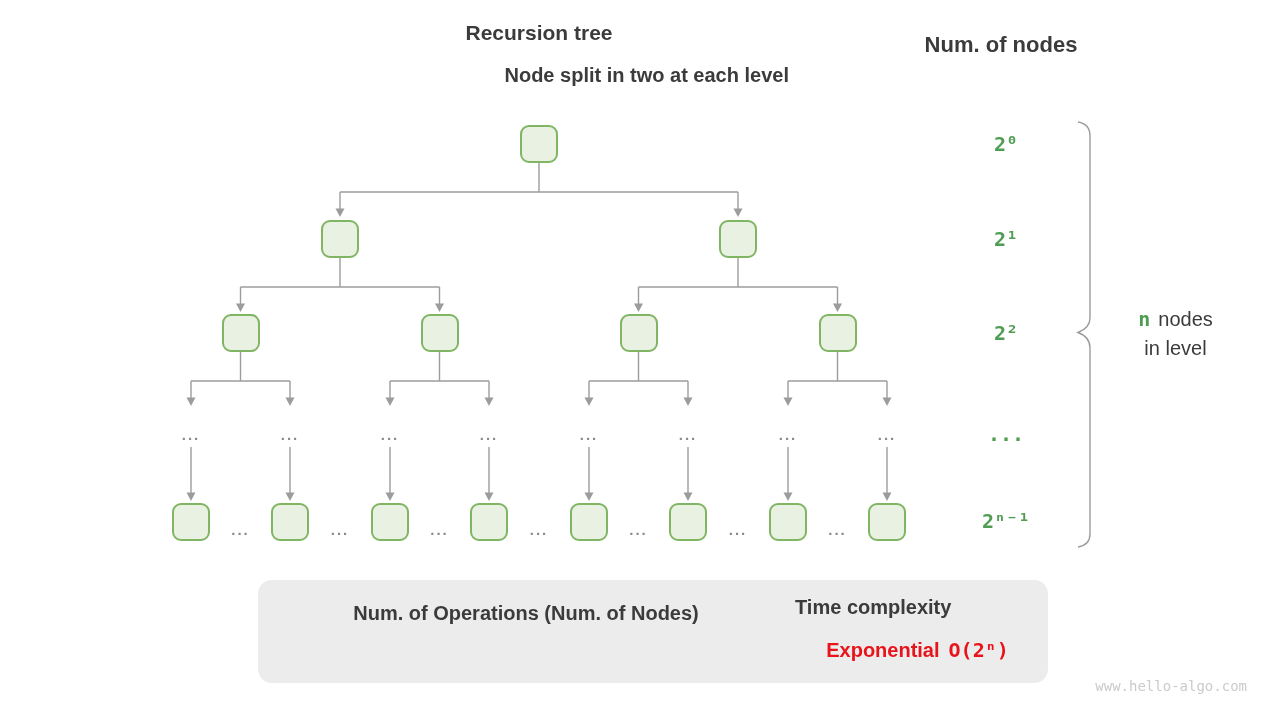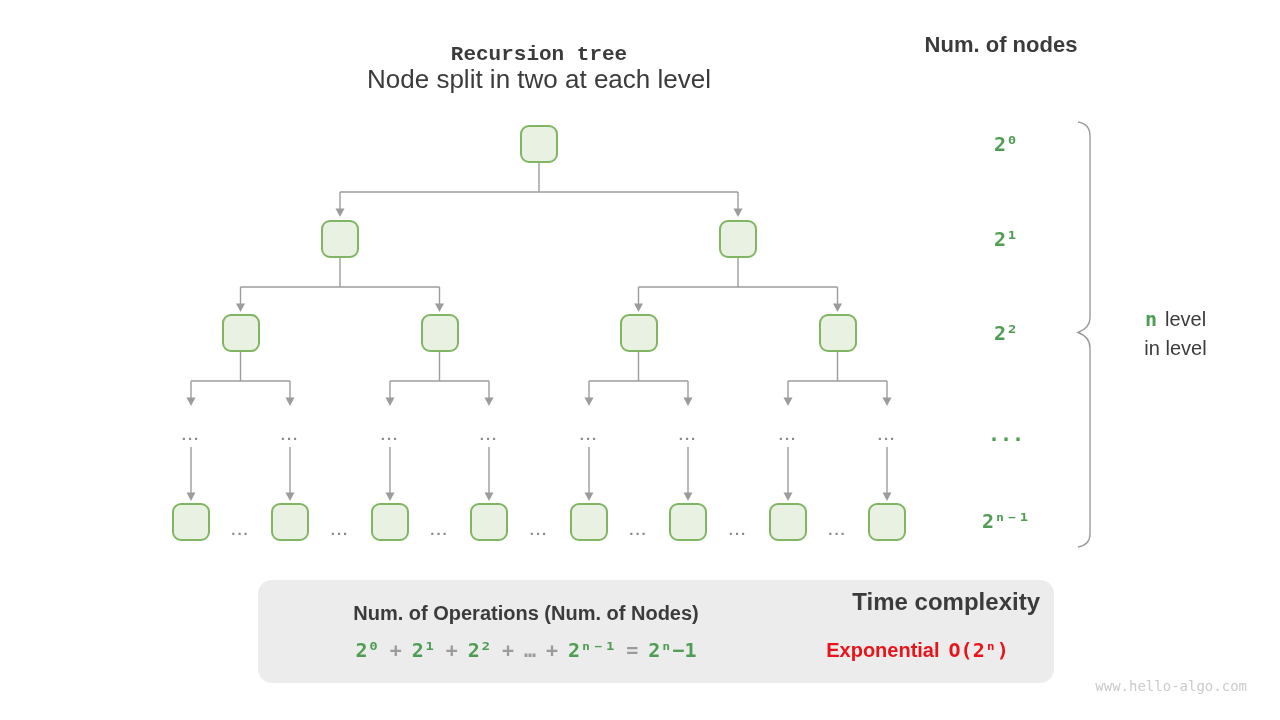--- a/index.html
+++ b/index.html
@@ -23,58 +23,58 @@
     position:absolute; transform:translate(-50%,-50%);
     font-weight:bold; font-size:15px; letter-spacing:2px; color:var(--dots);
     white-space:nowrap;
   }
   .level-label{
     position:absolute; transform:translate(-50%,-50%);
     font-family:"DejaVu Sans Mono","Liberation Mono",monospace;
     font-weight:bold; font-size:20px; color:var(--green); white-space:nowrap;
   }
   .title{
-    position:absolute; left:289px; top:43px; width:500px; text-align:center;
-    font-size:21px; font-weight:bold;font-family:Liberation Mono, monospace;
+    position:absolute; left:289px; top:21px; width:500px; text-align:center;
+    font-size:21px; font-weight:bold;
   }
   .subtitle{
-    position:absolute; left:289px; top:64px; width:500px; text-align:center;
-    font-size:26px; font-weight:normal;
+    position:absolute; left:289px; top:64px; width:500px; text-align:right;
+    font-size:20px; font-weight:bold;
   }
   .right-title{
     position:absolute; left:901px; top:31px; width:200px; text-align:center;
     font-size:22px; font-weight:bold; line-height:28px;
   }
   .brace-note{
     position:absolute; left:1113px; top:305px; width:125px; text-align:center;
     font-size:20px; line-height:29px;
   }
   .brace-note .nvar{
     color:var(--green); font-weight:bold; margin-right:8px;
     font-family:"DejaVu Sans Mono","Liberation Mono",monospace;
   }
   .summary{
     position:absolute; left:258px; top:580px; width:790px; height:103px;
-    background:var(--box); border-radius:14px;padding-left:6px;
+    background:var(--box); border-radius:14px;
   }
   .ops-title{
     position:absolute; left:20px; top:22px; width:496px; text-align:center;
     font-size:20px; font-weight:bold;
   }
   .formula{
     position:absolute; left:20px; top:58px; width:496px; text-align:center;
     font-family:"DejaVu Sans Mono","Liberation Mono",monospace;
     font-weight:bold; font-size:20px; white-space:nowrap;
   }
   .formula .tok{margin:0 5px;}
   .tok.green{color:var(--green);}
   .tok.gray{color:var(--gray);}
   .time-title{
-    position:absolute; left:537px; top:8px; width:245px; text-align:right;
-    font-size:24px; font-weight:bold;
+    position:absolute; left:537px; top:16px; width:245px; text-align:left;
+    font-size:20px; font-weight:bold;
   }
   .complexity{
     position:absolute; left:537px; top:58px; width:245px; text-align:center;
     font-size:20px; font-weight:bold; color:var(--red); white-space:nowrap;
   }
   .complexity .val{
     font-family:"DejaVu Sans Mono","Liberation Mono",monospace; margin-left:9px;margin-top:23px;
   }
   .watermark{
     position:absolute; right:33px; top:678px;
@@ -193,27 +193,26 @@
     </div>
   <div id="levels-layer">
       <span class="level-label" style="left: 1006px; top: 144px;">2⁰</span>
       <span class="level-label" style="left: 1006px; top: 239px;">2¹</span>
       <span class="level-label" style="left: 1006px; top: 333px;">2²</span>
       <span class="level-label" style="left: 1006px; top: 434px;">...</span>
       <span class="level-label" style="left: 1006px; top: 521px;">2ⁿ⁻¹</span>
     </div>
 
   <div class="brace-note">
-    <div><span class="nvar">n</span><span>level</span></div>
+    <div><span class="nvar">n</span><span>nodes</span></div>
     <div>in level</div>
   </div>
 
   <div class="summary">
     <div class="ops-title">Num. of Operations (Num. of Nodes)</div>
-    <div class="formula" id="formula"><span class="tok green">2⁰</span><span class="tok gray">+</span><span class="tok green">2¹</span><span class="tok gray">+</span><span class="tok green">2²</span><span class="tok gray">+</span><span class="tok gray">…</span><span class="tok gray">+</span><span class="tok green">2ⁿ⁻¹</span><span class="tok gray">=</span><span class="tok green">2ⁿ−1</span></div>
     <div class="time-title">Time complexity</div>
     <div class="complexity">
       <span>Exponential</span><span class="val">O(2ⁿ)</span>
     </div>
   </div>
 
   <div class="watermark">www.hello-algo.com</div>
 </div>
 
 </body></html>

